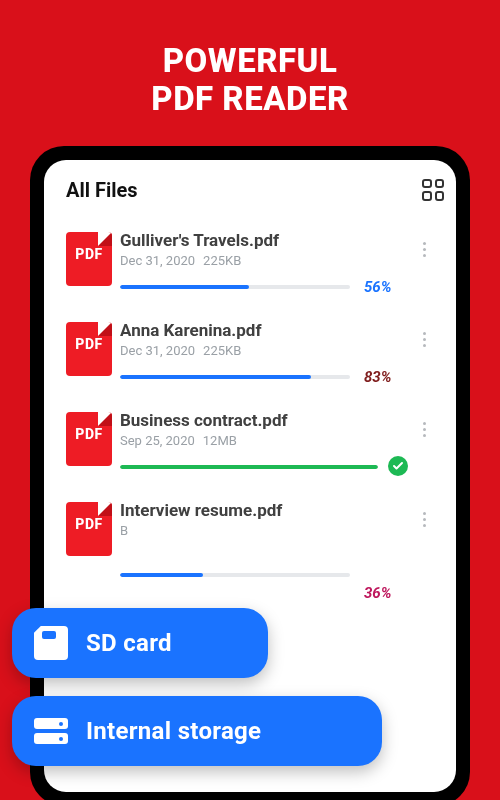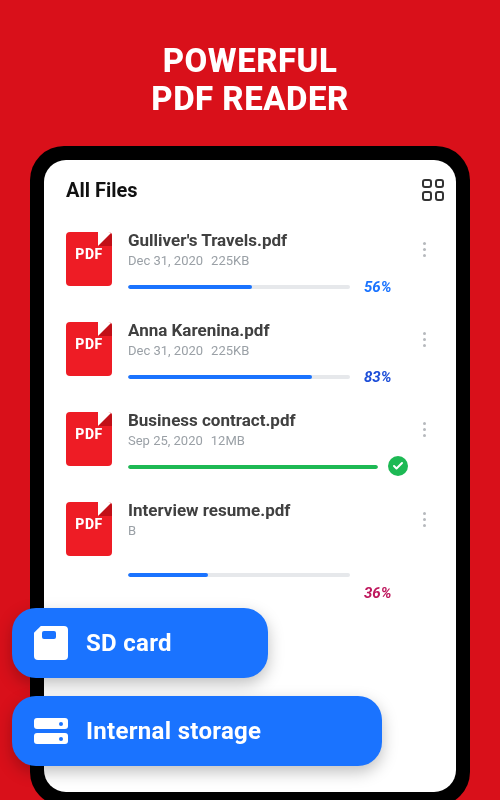--- a/index.html
+++ b/index.html
@@ -67,21 +67,21 @@
     padding: 14px 22px 10px 22px;
     position: relative;
   }
   .pdf-badge {
     width: 46px;
     height: 54px;
     background: #ee1c25;
     border-radius: 4px;
     position: relative;
     flex-shrink: 0;
-    margin-right: 16px;
+    margin-right: 8px;
     margin-top: 2px;
   }
   .pdf-badge::before {
     content: "";
     position: absolute;
     top: 0; right: 0;
     width: 14px; height: 14px;
     background: linear-gradient(135deg, #fff 49%, #c10f17 51%);
     border-top-right-radius: 4px;
   }
@@ -267,21 +267,21 @@
           <div class="pdf-badge">
             <div class="pdf-badge-text">PDF</div>
           </div>
           <div class="file-main">
             <div class="file-name">Anna Karenina.pdf</div>
             <div class="file-meta">Dec 31, 2020<span class="sep"></span>225KB</div>
             <div class="progress-wrap">
               <div class="progress-track">
                 <div class="progress-fill" style="width: 83%; background: rgb(26, 115, 255);"></div>
               </div>
-              <div class="percent" style="color: #1d4ed8;">83%</div>
+              <div class="percent" style="color: #7f1d1d;">83%</div>
             </div>
           </div>
           <div class="kebab">
             <span></span>
             <span></span>
             <span></span>
           </div>
         </div>
         <div class="file-row">
           <div class="pdf-badge">

